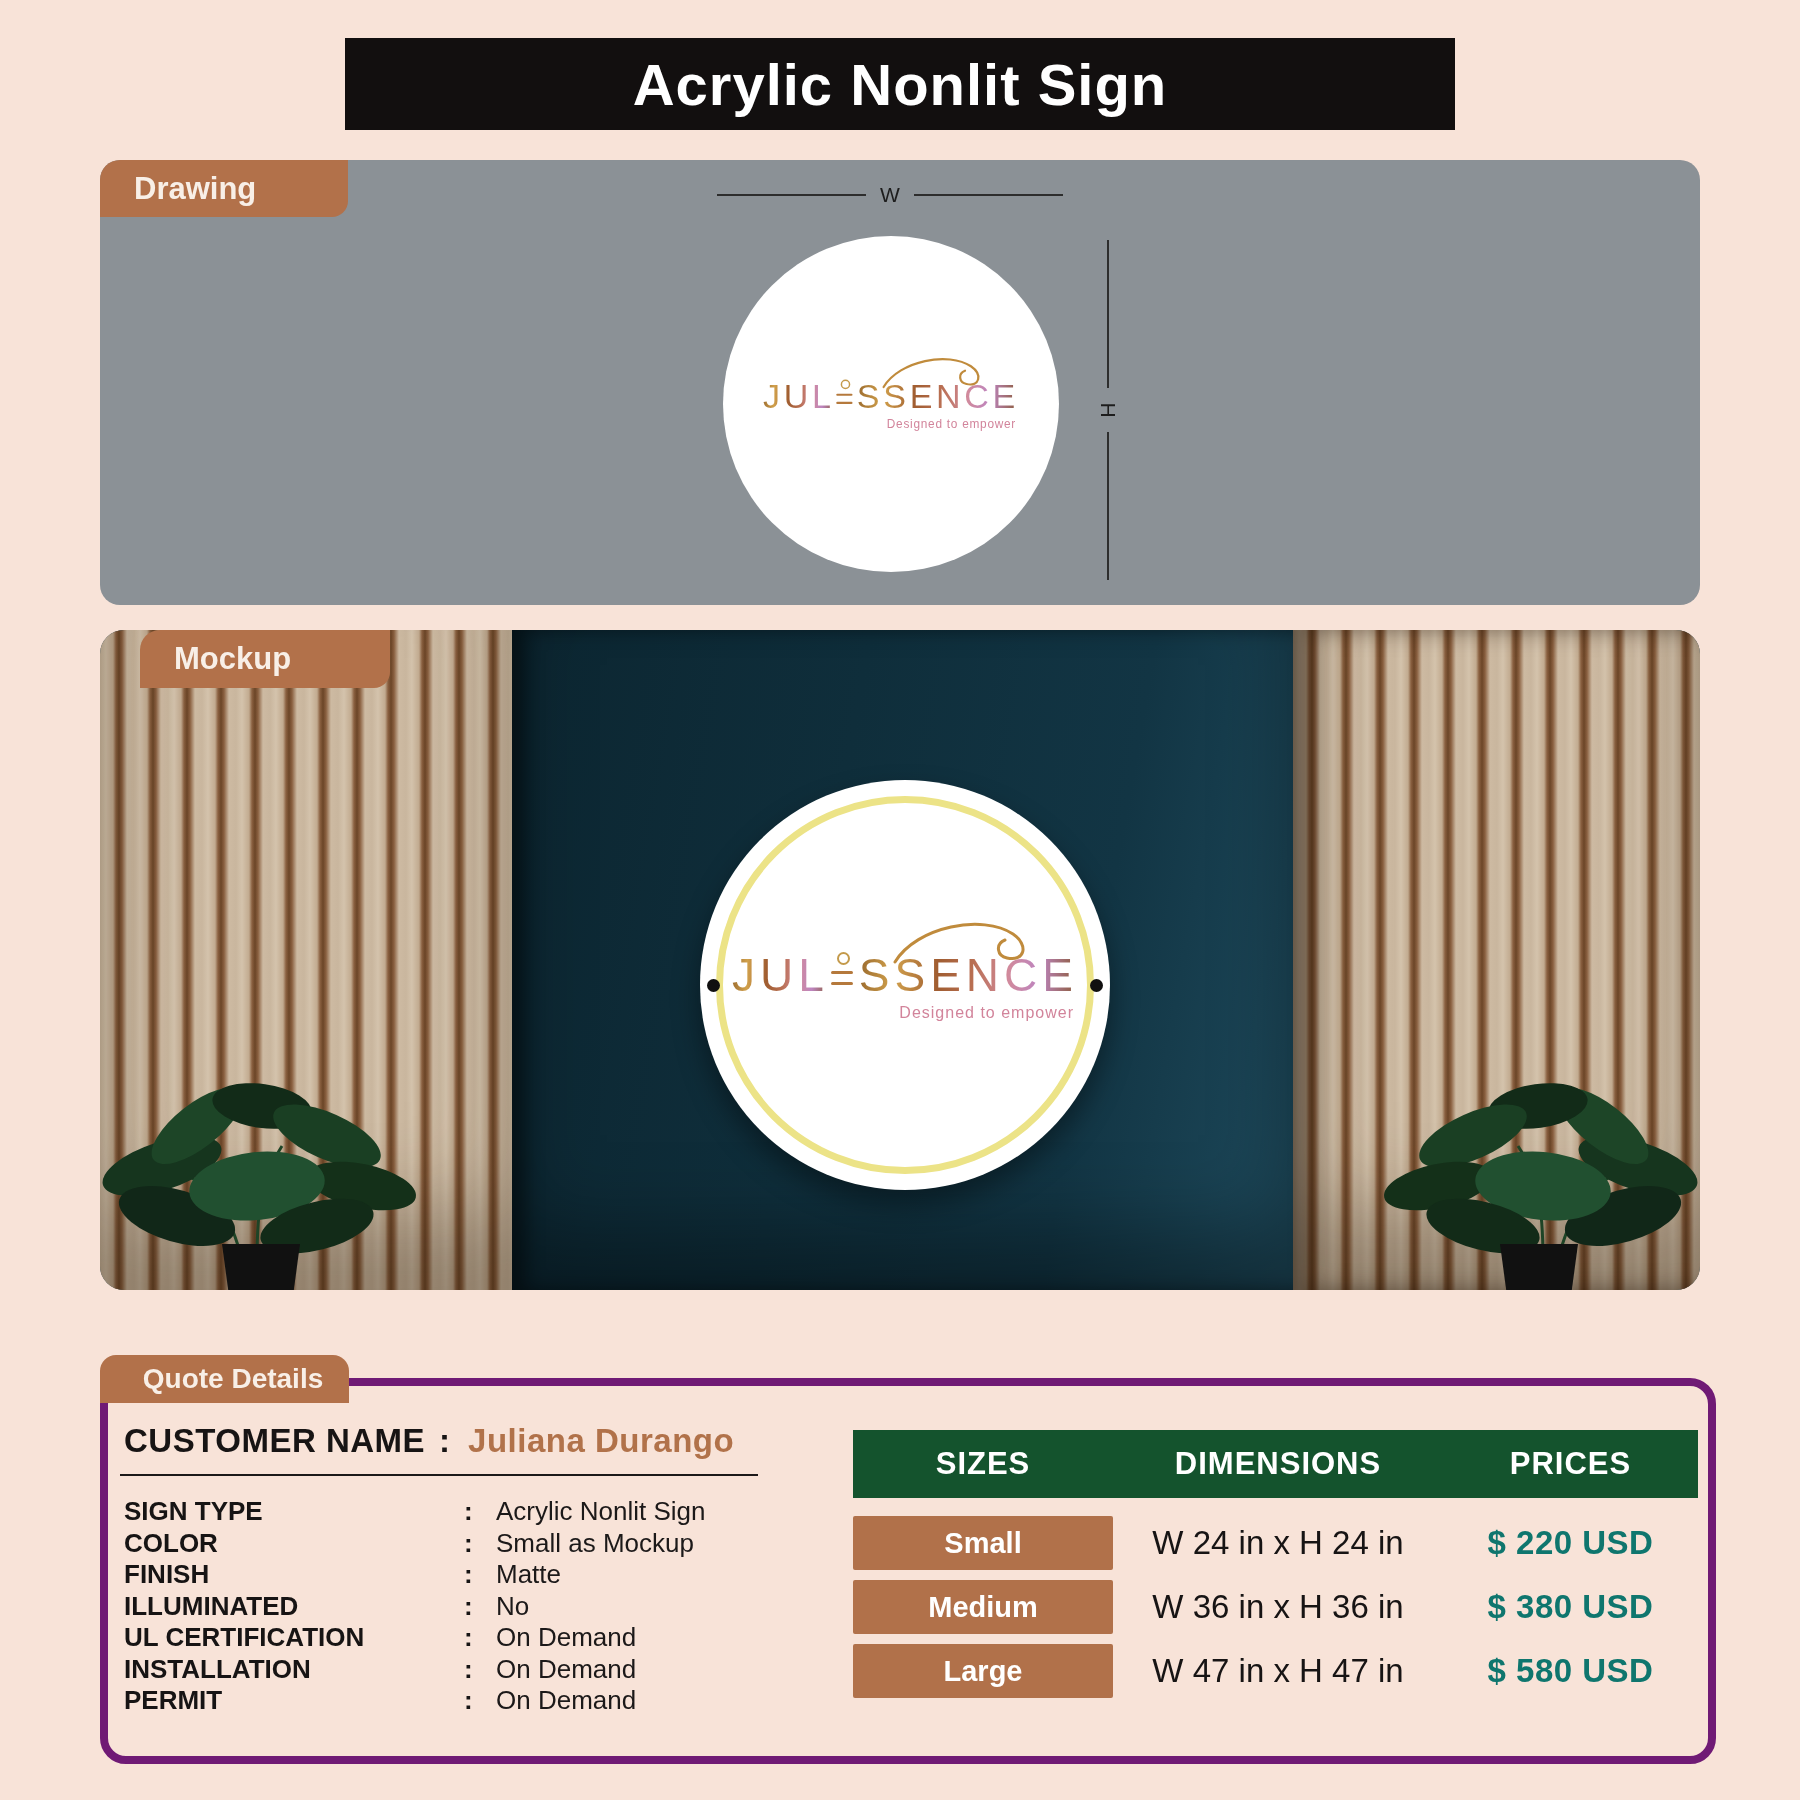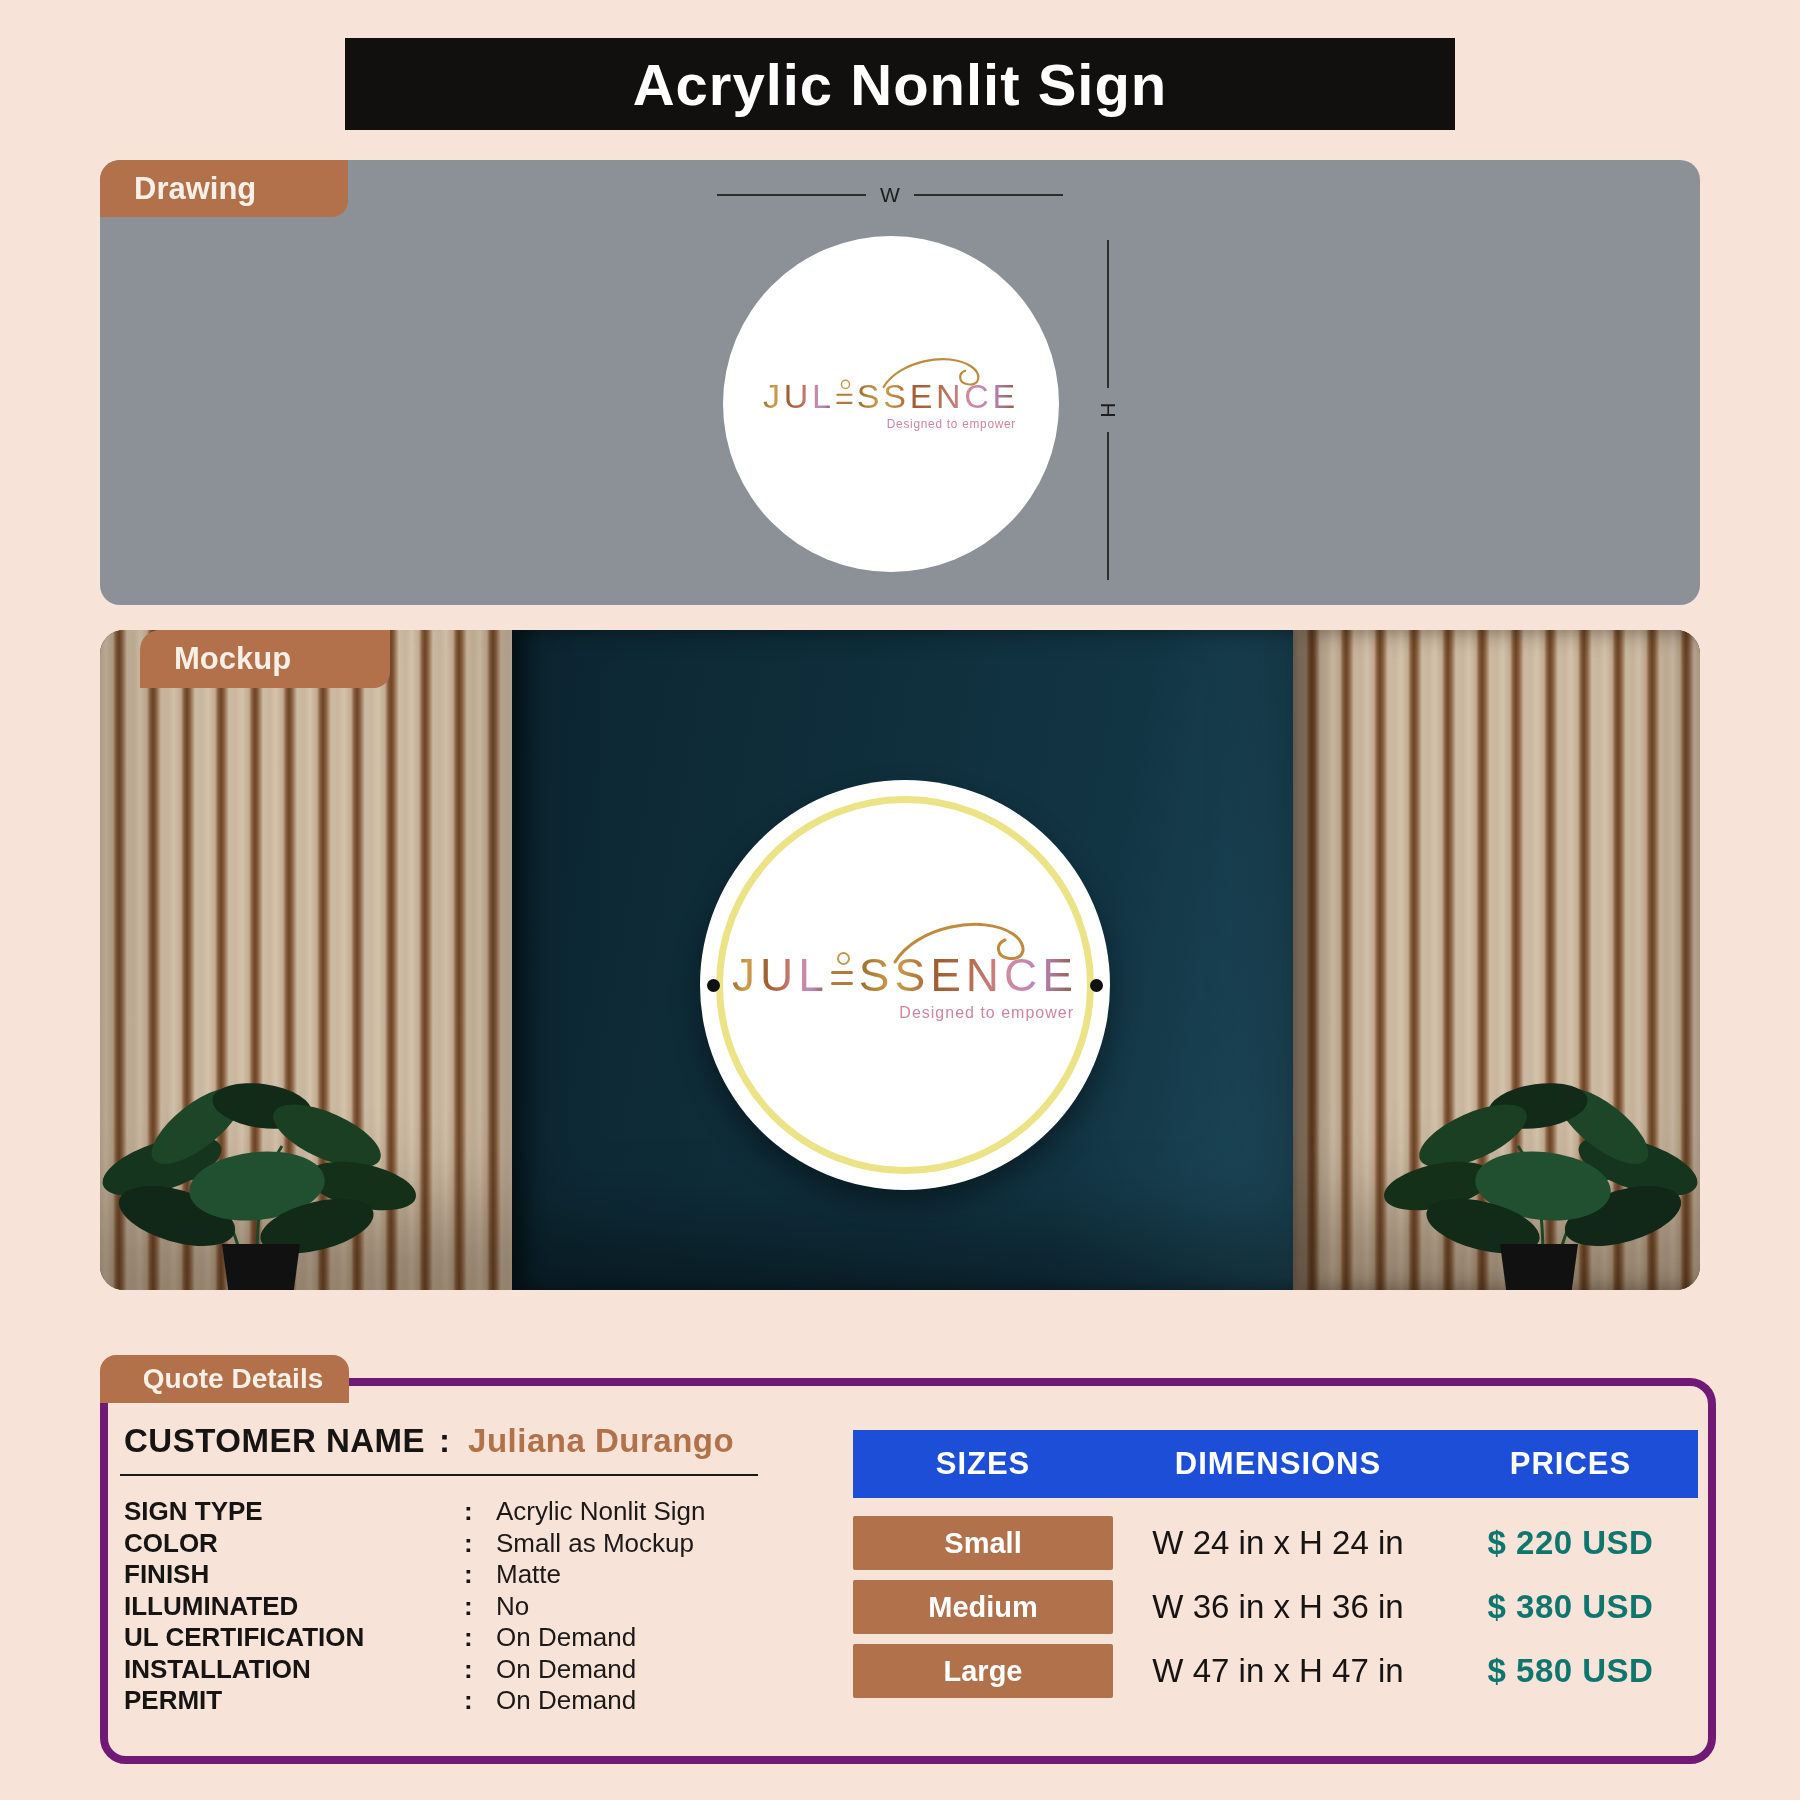--- a/index.html
+++ b/index.html
@@ -72,21 +72,21 @@
   .c-colon{font-size:33px;font-weight:700;color:#171414;margin:0 18px 0 14px;}
   .c-value{font-size:33px;font-weight:700;color:#b1724a;letter-spacing:0.5px;}
   .divider{position:absolute;left:12px;top:88px;width:638px;height:2px;background:#1c1919;}
   .details{position:absolute;left:16px;top:110px;width:700px;}
   .d-row{display:grid;grid-template-columns:340px 24px auto;align-items:baseline;height:31.5px;}
   .d-label{font-size:26px;font-weight:700;color:#171414;}
   .d-colon{font-size:26px;font-weight:700;color:#171414;}
   .d-value{font-size:26px;color:#1c1919;padding-left:8px;}
 
   .ptable{position:absolute;left:745px;top:44px;width:845px;}
-  .thead{display:grid;grid-template-columns:260px 330px 255px;background:#1d4ed8;height:68px;align-items:center;}
+  .thead{display:grid;grid-template-columns:260px 330px 255px;background:#14532d;height:68px;align-items:center;}
   .thead span{color:#ffffff;font-size:31px;font-weight:700;text-align:center;letter-spacing:1px;}
   .trow{display:grid;grid-template-columns:260px 330px 255px;align-items:center;margin-top:0;}
   .trow-1{margin-top:18px;} .trow-2{margin-top:10px;} .trow-3{margin-top:10px;}
   .chip{background:#b1714a;color:#ffffff;font-size:29px;font-weight:700;height:54px;
         display:flex;align-items:center;justify-content:center;border-radius:2px;}
   .tdim{font-size:33px;color:#171414;text-align:center;}
   .tprice{font-size:33px;font-weight:700;color:#0f766e;text-align:center;letter-spacing:0.5px;}
 </style>
 </head>
 <body>

